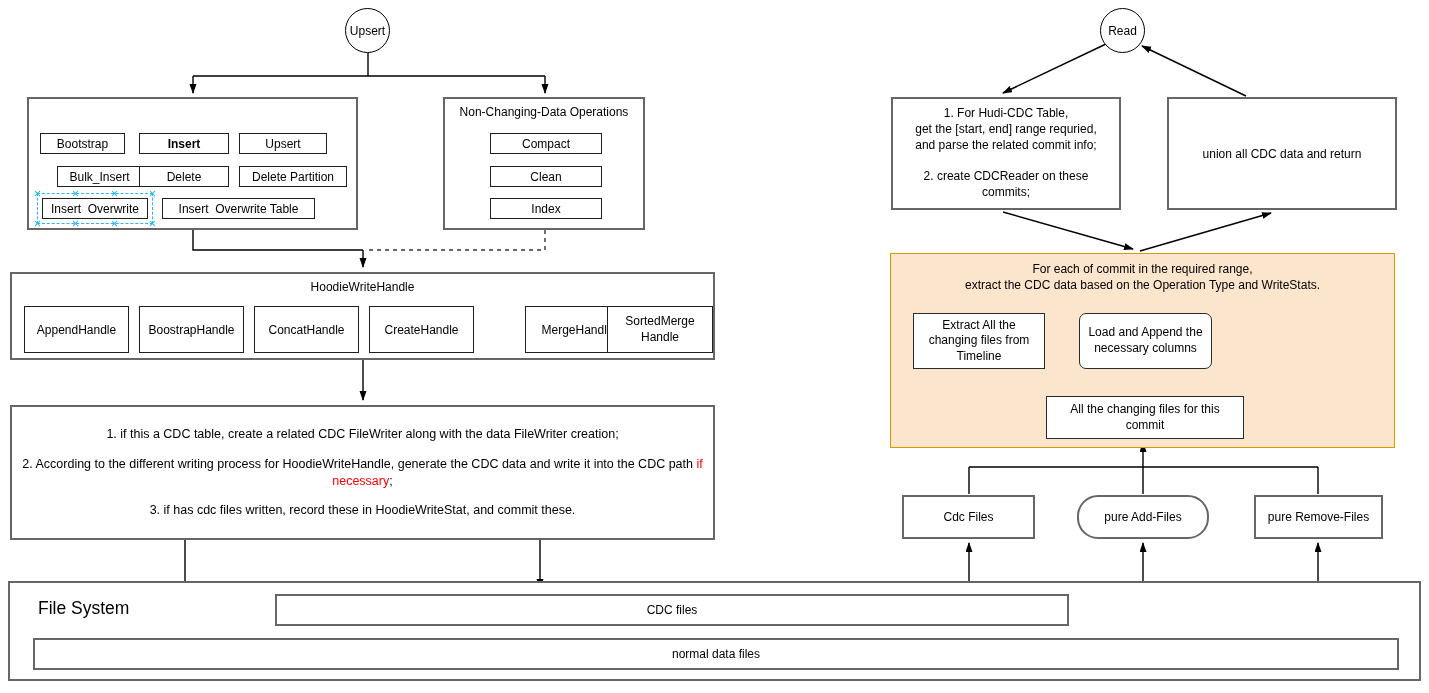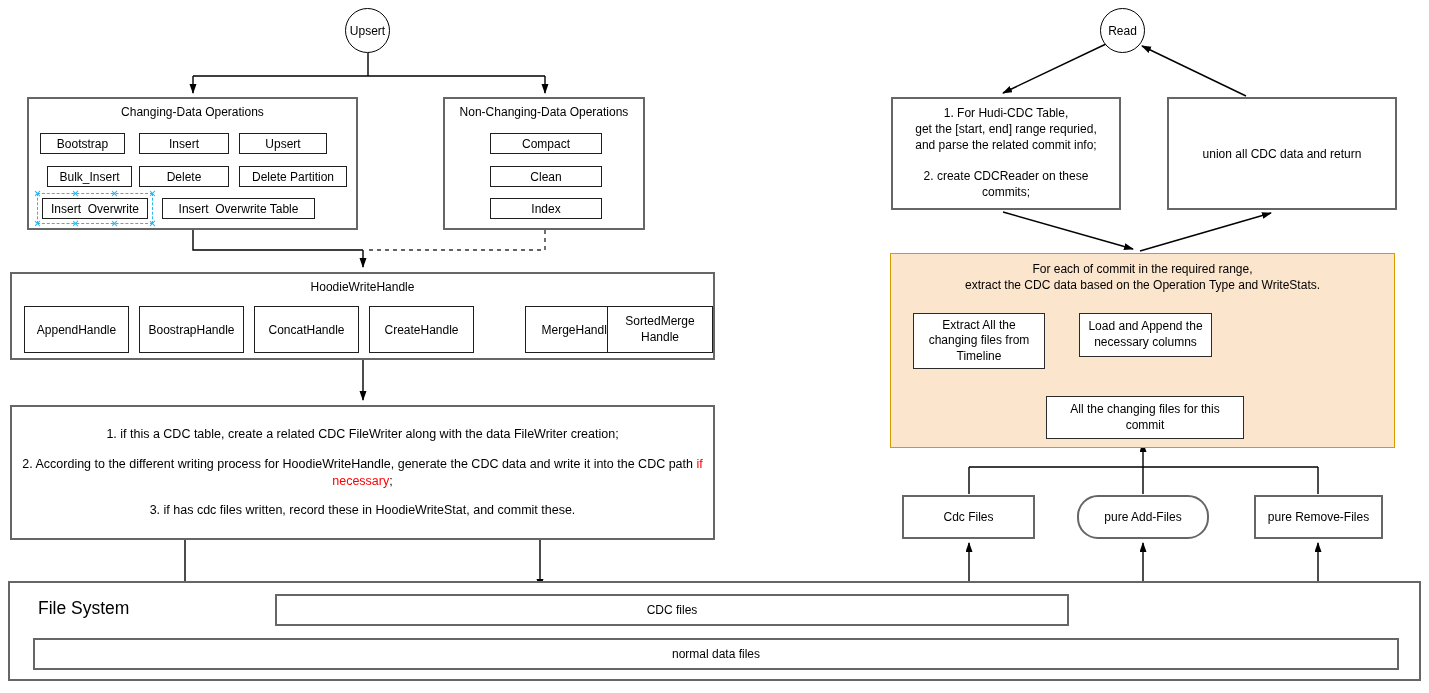--- a/index.html
+++ b/index.html
@@ -114,25 +114,24 @@
       <line x1="1143" y1="635" x2="1143" y2="543" marker-end="url(#ah)"></line>
       <line x1="1318" y1="635" x2="1318" y2="543" marker-end="url(#ah)"></line>
     </g>
   </svg>
 
   <div class="abs node-circle" style="left:345px;top:8px;width:45px;height:45px;">
     <span>Upsert</span>
   </div>
 
   <div class="abs box titled" style="left:27px;top:97px;width:331px;height:133px;">
-    <div class="title">Changing-Data Operations</div>
     <div class="btn" style="left:11px;top:34px;width:85px;height:21px;">Bootstrap</div>
-    <div class="btn" style="left:110px;top:34px;width:90px;height:21px;">Insert</div>
+    <div class="btn" style="left:110px;top:34px;width:90px;height:21px;font-weight:bold;">Insert</div>
     <div class="btn" style="left:210px;top:34px;width:88px;height:21px;">Upsert</div>
-    <div class="btn" style="left:18px;top:67px;width:85px;height:21px;">Bulk_Insert</div>
+    <div class="btn" style="left:28px;top:67px;width:85px;height:21px;">Bulk_Insert</div>
     <div class="btn" style="left:110px;top:67px;width:90px;height:21px;">Delete</div>
     <div class="btn" style="left:210px;top:67px;width:108px;height:21px;">Delete Partition</div>
     <div class="btn" style="left:13px;top:99px;width:106px;height:21px;text-align:center;">Insert  Overwrite</div>
     <div class="btn" style="left:133px;top:99px;width:153px;height:21px;">Insert  Overwrite Table</div>
 
     <div class="selection-rect" style="left:8px;top:94px;width:116px;height:31px;"></div>
     <span class="handle" style="left:5px;top:91px;"></span>
     <span class="handle" style="left:43px;top:91px;"></span>
     <span class="handle" style="left:82px;top:91px;"></span>
     <span class="handle" style="left:120px;top:91px;"></span>
@@ -180,21 +179,21 @@
 commits;</div>
 
   <div class="abs box center" style="left:1167px;top:97px;width:230px;height:113px;font-size:12px;">union all CDC data and return</div>
 
   <div class="abs orange-group" style="left:890px;top:253px;width:505px;height:195px;">
     <div class="title">For each of commit in the required range,
 extract the CDC data based on the Operation Type and WriteStats.</div>
     <div class="white-box" style="left:22px;top:59px;width:132px;height:56px;">Extract All the
 changing files from
 Timeline</div>
-    <div class="white-box" style="left:188px;top:59px;width:133px;height:44px;">Load and Append the
+    <div class="white-box" style="left:188px;top:59px;width:133px;height:56px;border-radius:7px;">Load and Append the
 necessary columns</div>
     <div class="white-box" style="left:155px;top:142px;width:198px;height:43px;">All the changing files for this
 commit</div>
   </div>
 
   <div class="abs box center" style="left:902px;top:495px;width:133px;height:44px;font-size:12px;">Cdc Files</div>
   <div class="abs box center" style="left:1077px;top:495px;width:132px;height:44px;font-size:12px;border-radius:21px;">pure Add-Files</div>
   <div class="abs box center" style="left:1254px;top:495px;width:129px;height:44px;font-size:12px;">pure Remove-Files</div>
 
   <div class="abs box" style="left:8px;top:581px;width:1413px;height:100px;">

